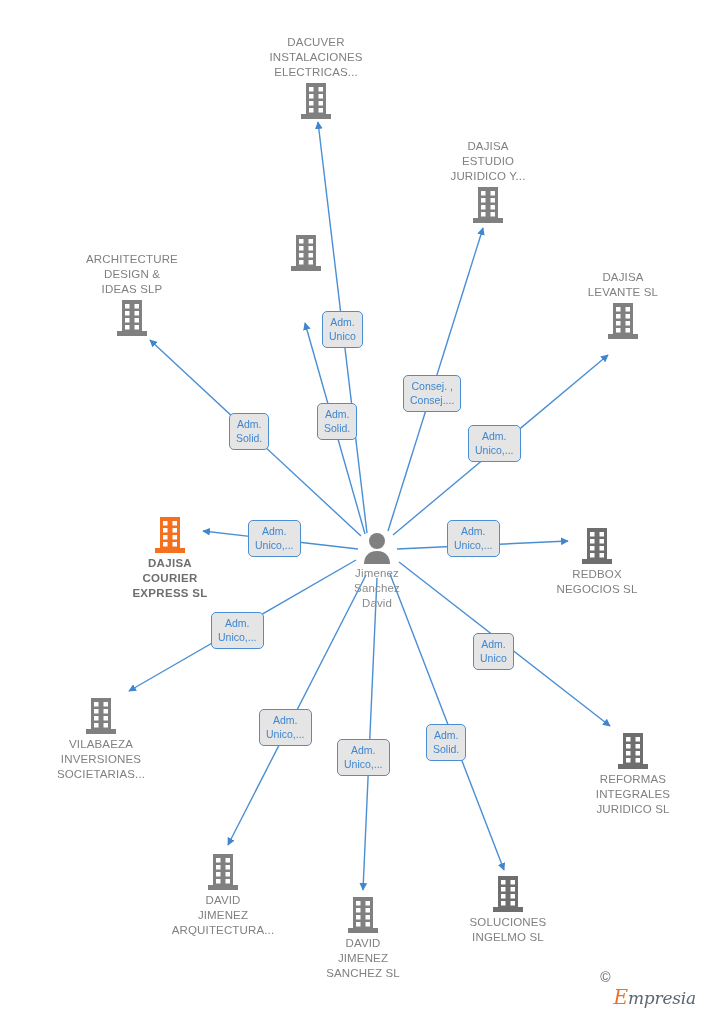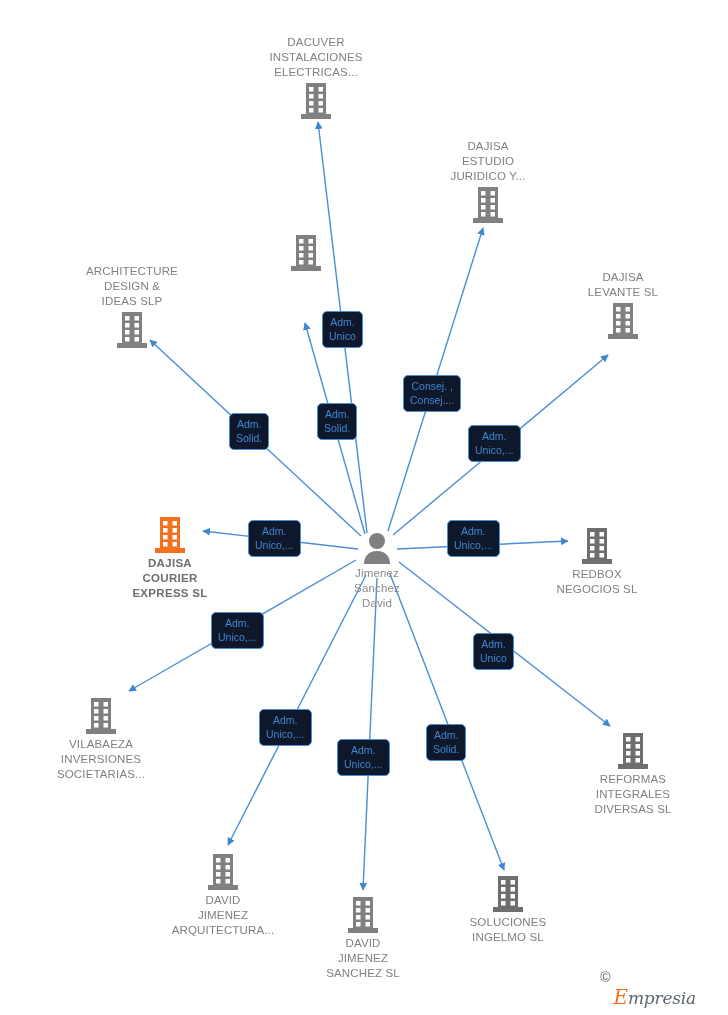--- a/index.html
+++ b/index.html
@@ -53,21 +53,21 @@
     margin-top: 0;
     margin-bottom: 2px;
   }
   .person .node-label {
     color: #8a8a8a;
   }
   .edge-label {
     position: absolute;
     border: 1.4px solid #4a8fd4;
     border-radius: 5px;
-    background: #0f172a;
+    background: #e5e5e5;
     color: #3f86cf;
     font-size: 10.5px;
     line-height: 14px;
     padding: 3px 6px 4px 6px;
     text-align: center;
     white-space: pre-line;
     box-sizing: border-box;
   }
   .watermark {
     position: absolute;
@@ -150,21 +150,21 @@
             <rect x="10" y="5" width="4.5" height="4.5" fill="#ffffff"></rect>
             <rect x="19.5" y="5" width="4.5" height="4.5" fill="#ffffff"></rect>
             <rect x="10" y="12" width="4.5" height="4.5" fill="#ffffff"></rect>
             <rect x="19.5" y="12" width="4.5" height="4.5" fill="#ffffff"></rect>
             <rect x="10" y="19" width="4.5" height="4.5" fill="#ffffff"></rect>
             <rect x="19.5" y="19" width="4.5" height="4.5" fill="#ffffff"></rect>
             <rect x="10" y="26" width="4.5" height="4.5" fill="#ffffff"></rect>
             <rect x="19.5" y="26" width="4.5" height="4.5" fill="#ffffff"></rect>
           </svg></span>
       </div>
-      <div class="node label-above" style="left: 132px; top: 264px;">
+      <div class="node label-above" style="left: 132px; top: 252px;">
         <span class="node-label">ARCHITECTURE
 DESIGN &amp;
 IDEAS  SLP</span>
         <span class="icon-wrap"><svg width="34" height="38" viewBox="0 0 34 38">
             <rect x="7" y="1" width="20" height="31" fill="#808080"></rect>
             <rect x="2" y="32" width="30" height="5" fill="#808080"></rect>
             <rect x="10" y="5" width="4.5" height="4.5" fill="#ffffff"></rect>
             <rect x="19.5" y="5" width="4.5" height="4.5" fill="#ffffff"></rect>
             <rect x="10" y="12" width="4.5" height="4.5" fill="#ffffff"></rect>
             <rect x="19.5" y="12" width="4.5" height="4.5" fill="#ffffff"></rect>
@@ -262,21 +262,21 @@
             <rect x="19.5" y="5" width="4.5" height="4.5" fill="#ffffff"></rect>
             <rect x="10" y="12" width="4.5" height="4.5" fill="#ffffff"></rect>
             <rect x="19.5" y="12" width="4.5" height="4.5" fill="#ffffff"></rect>
             <rect x="10" y="19" width="4.5" height="4.5" fill="#ffffff"></rect>
             <rect x="19.5" y="19" width="4.5" height="4.5" fill="#ffffff"></rect>
             <rect x="10" y="26" width="4.5" height="4.5" fill="#ffffff"></rect>
             <rect x="19.5" y="26" width="4.5" height="4.5" fill="#ffffff"></rect>
           </svg></span>
         <span class="node-label">REFORMAS
 INTEGRALES
-DIVERSAS  SL</span>
+JURIDICO  SL</span>
       </div>
       <div class="node" style="left: 223px; top: 853px;">
         <span class="icon-wrap"><svg width="34" height="38" viewBox="0 0 34 38">
             <rect x="7" y="1" width="20" height="31" fill="#808080"></rect>
             <rect x="2" y="32" width="30" height="5" fill="#808080"></rect>
             <rect x="10" y="5" width="4.5" height="4.5" fill="#ffffff"></rect>
             <rect x="19.5" y="5" width="4.5" height="4.5" fill="#ffffff"></rect>
             <rect x="10" y="12" width="4.5" height="4.5" fill="#ffffff"></rect>
             <rect x="19.5" y="12" width="4.5" height="4.5" fill="#ffffff"></rect>
             <rect x="10" y="19" width="4.5" height="4.5" fill="#ffffff"></rect>

